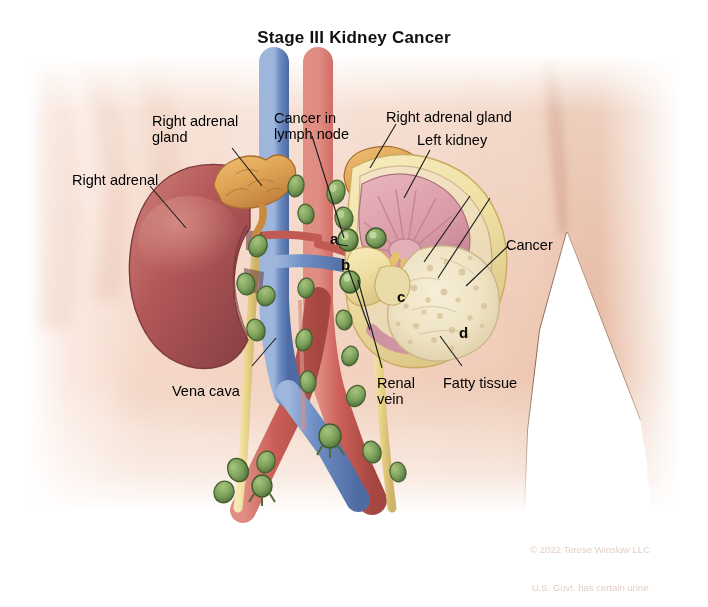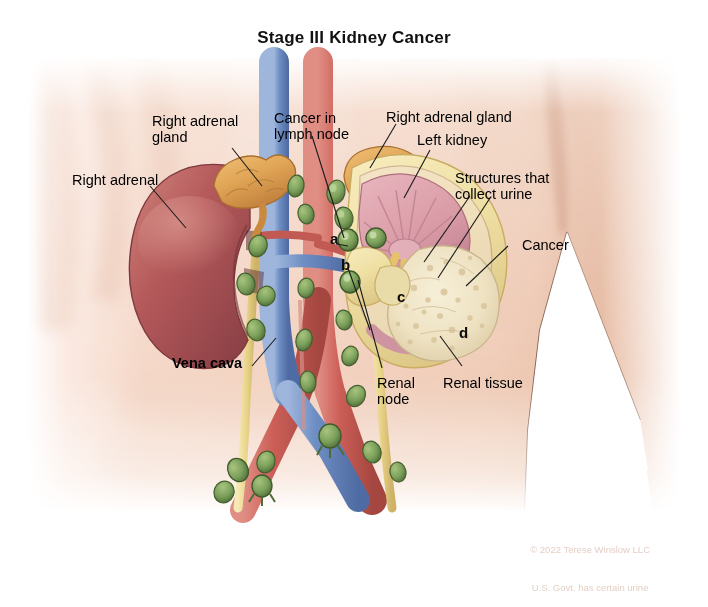--- a/index.html
+++ b/index.html
@@ -398,27 +398,25 @@
     </g>
   </svg>
 
   <div class="lbl" style="left:152px; top:113px;">Right adrenal
 gland</div>
   <div class="lbl" style="left:72px;  top:172px;">Right adrenal</div>
   <div class="lbl" style="left:274px; top:110px;">Cancer in
 lymph node</div>
   <div class="lbl" style="left:386px; top:109px;">Right adrenal gland</div>
   <div class="lbl" style="left:417px; top:132px;">Left kidney</div>
-  <div class="lbl" style="left:455px; top:170px;">Structures that
-collect urine</div>
-  <div class="lbl" style="left:506px; top:237px;margin-left:16px;">Cancer</div>
-  <div class="lbl" style="left:172px; top:355px;font-weight:bold;">Vena cava</div>
+  <div class="lbl" style="left:506px; top:237px;">Cancer</div>
+  <div class="lbl" style="left:172px; top:383px;">Vena cava</div>
   <div class="lbl" style="left:377px; top:375px;">Renal
-node</div>
-  <div class="lbl" style="left:443px; top:375px;">Renal tissue</div>
+vein</div>
+  <div class="lbl" style="left:443px; top:375px;">Fatty tissue</div>
 
   <div class="marker" style="left:330px; top:230px;">a</div>
   <div class="marker" style="left:341px; top:256px;">b</div>
   <div class="marker" style="left:397px; top:288px;">c</div>
   <div class="marker" style="left:459px; top:324px;">d</div>
 
   <div id="credit">
     <div>© 2022 Terese Winslow LLC</div>
     <div>U.S. Govt. has certain urine</div>
   </div>

